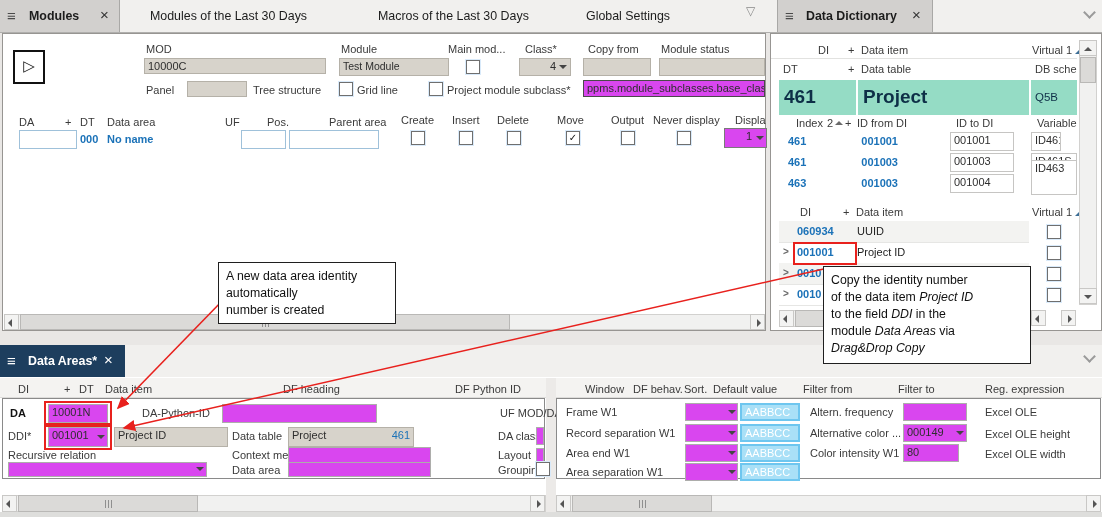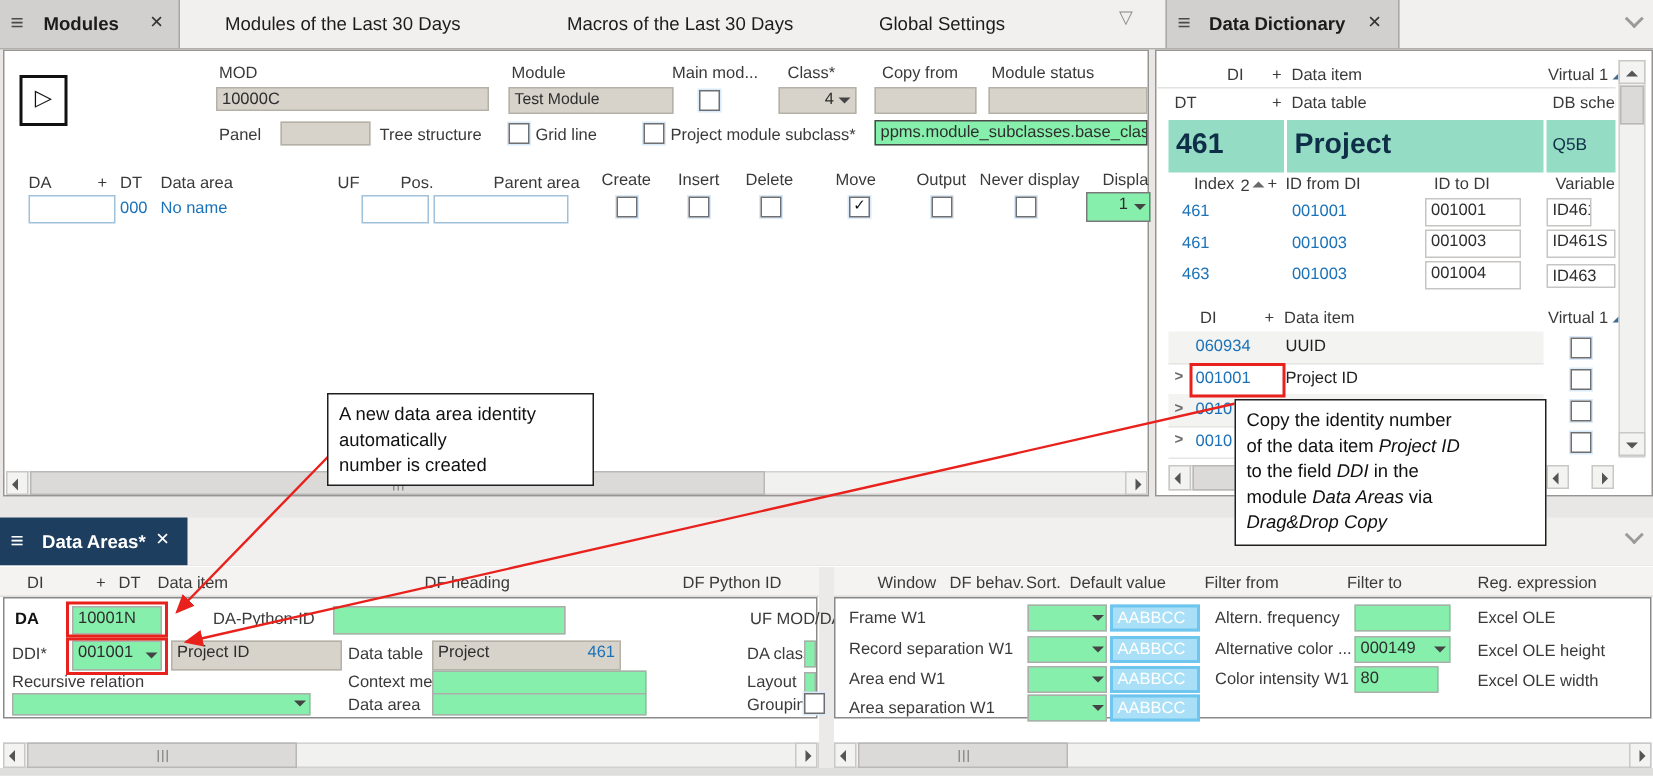--- a/index.html
+++ b/index.html
@@ -9,23 +9,23 @@
   
   .tabbar{left:0;top:0;width:1102px;height:32px;background:#f1f0ee;border-bottom:1px solid #b0afad}
   .graytab{height:32px;background:#d2d0ce;border-right:1px solid #a9a8a6;box-sizing:border-box}
   .tabtxt{font-size:12.4px;color:#1c1c1c}
   .semib{font-weight:bold}
   .burger{font-size:15px;color:#4a4a4a;line-height:15px}
   .closex{font-size:15px;color:#333;line-height:15px}
   
   .panel{background:#fff;border:1px solid #979592;box-sizing:border-box}
   .lbl{position:absolute;color:#3a3a3a;white-space:nowrap}
-  .blbl{position:absolute;color:#1b72b8;font-weight:normal;white-space:nowrap}
+  .blbl{position:absolute;color:#1b72b8;font-weight:bold;white-space:nowrap}
   .gfld{position:absolute;background:#d7d3cb;border:1px solid #b5b1a8;box-sizing:border-box;padding:1px 3px;white-space:nowrap;overflow:hidden}
-  .wfld{position:absolute;background:#86efac;border:1px solid #adadab;box-sizing:border-box;padding:1px 3px;white-space:nowrap;overflow:hidden}
+  .wfld{position:absolute;background:#d946ef;border:1px solid #adadab;box-sizing:border-box;padding:1px 3px;white-space:nowrap;overflow:hidden}
   .bfld{position:absolute;background:#fff;border:1px solid #9fc1da;box-sizing:border-box}
   .cb{position:absolute;width:12px;height:12px;background:#fff;border:1px solid #6f6f6f;box-shadow:0 0 0 1px #d9eafa;box-sizing:content-box;font-size:10px;line-height:12px;text-align:center;color:#111}
   .cb.checked{font-weight:bold}
   .dtri{position:absolute;width:0;height:0;border:4px solid transparent;border-top-color:#444;margin-top:2px}
   
   .sctrack{position:absolute;background:#f1f1f0;border:1px solid #d2d1cf;box-sizing:border-box}
   .scthumb{position:absolute;background:#dbdad8;border:1px solid #b9b8b6;box-sizing:border-box}
   .scarrow{position:absolute;background:#f3f3f2;border:1px solid #c9c8c6;box-sizing:border-box}
   .grip{position:absolute;left:50%;top:4px;width:1px;height:8px;background:#8f8f8f;box-shadow:-3px 0 0 #8f8f8f,3px 0 0 #8f8f8f}
   .tl{position:absolute;left:3px;top:4px;width:0;height:0;border:4px solid transparent;border-right-color:#555;border-left-width:0}
@@ -171,21 +171,21 @@
   <div class="cell" style="left:1031px;top:132px;width:30px;height:19px">ID461</div>
 
   <span class="blbl" style="left:788px;top:156px;width:32px">461</span>
   <span class="blbl" style="left:850px;top:156px;width:48px;text-align:right;display:inline-block">001003</span>
   <div class="cell" style="left:950px;top:153px;width:64px;height:19px">001003</div>
   <div class="cell" style="left:1031px;top:153px;width:46px;height:19px">ID461S</div>
 
   <span class="blbl" style="left:788px;top:177px;width:32px">463</span>
   <span class="blbl" style="left:850px;top:177px;width:48px;text-align:right;display:inline-block">001003</span>
   <div class="cell" style="left:950px;top:174px;width:64px;height:19px">001004</div>
-  <div class="cell" style="left:1031px;top:176px;width:46px;height:16px">ID463</div>
+  <div class="cell" style="left:1031px;top:160px;width:46px;height:35px">ID463</div>
 
   <span class="lbl" style="left:800px;top:206px">DI</span>
   <span class="lbl" style="left:843px;top:206px">+</span>
   <span class="lbl" style="left:856px;top:206px">Data item</span>
   <span class="lbl" style="left:1032px;top:206px"><span>Virtual 1</span><span class="corner"></span></span>
 
   <div class="itemrow" style="top:221px;background:#f3f3f1">
     <span class="blbl" style="left:18px;top:4px">060934</span>
     <span class="abs" style="left:78px;top:4px;color:#222">UUID</span>
   </div>

